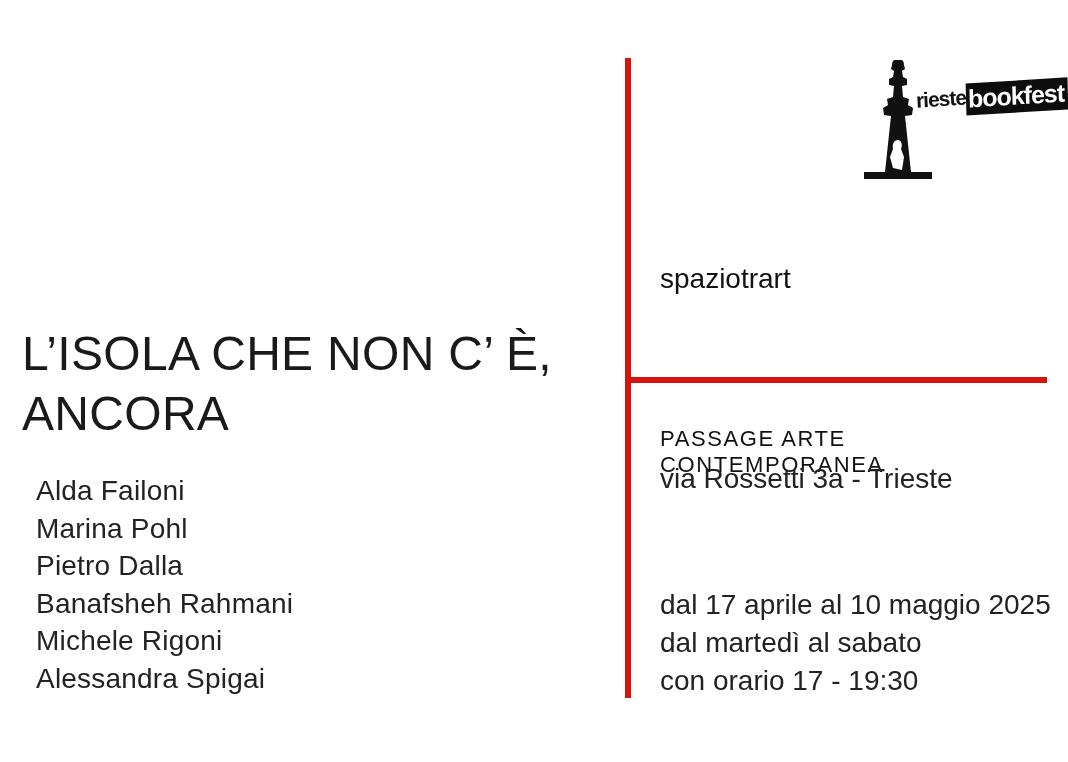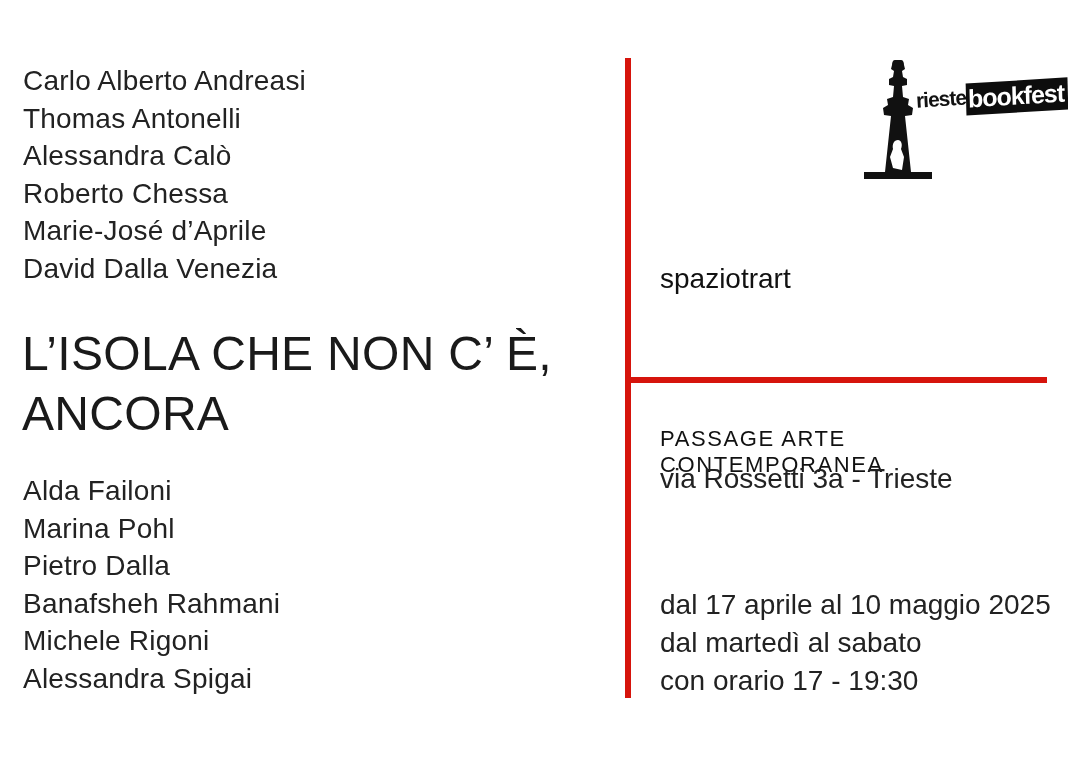--- a/index.html
+++ b/index.html
@@ -17,21 +17,21 @@
   
   .artist-list {
     left: 23px;
     font-size: 28px;
     line-height: 37.6px;
     letter-spacing: 0.2px;
     color: #222222;
     font-weight: 400;
   }
   .artist-list-top { top: 62px; }
-  .artist-list-bottom { top: 472px; }
+  .artist-list-bottom { top: 472px; margin-left: 13px; }
 
   .exhibit-title {
     left: 22px;
     top: 324px;
     font-size: 48px;
     line-height: 60px;
     letter-spacing: 0.3px;
     color: #1a1a1a;
     font-weight: 400;
   }
@@ -73,28 +73,20 @@
     padding: 1px 4px 2px 2px;
     display: inline-block;
     transform: skewX(-2deg);
   }
 </style>
 </head>
 <body>
 
 <div class="canvas">
 
-  <div class="abs artist-list artist-list-top">
-    <div>Carlo Alberto Andreasi</div>
-    <div>Thomas Antonelli</div>
-    <div>Alessandra Calò</div>
-    <div>Roberto Chessa</div>
-    <div>Marie-José d’Aprile</div>
-    <div>David Dalla Venezia</div>
-  </div>
 
   <div class="abs exhibit-title">
     <div>L’ISOLA CHE NON C’ È,</div>
     <div>ANCORA</div>
   </div>
 
   <div class="abs artist-list artist-list-bottom">
     <div>Alda Failoni</div>
     <div>Marina Pohl</div>
     <div>Pietro Dalla</div>

